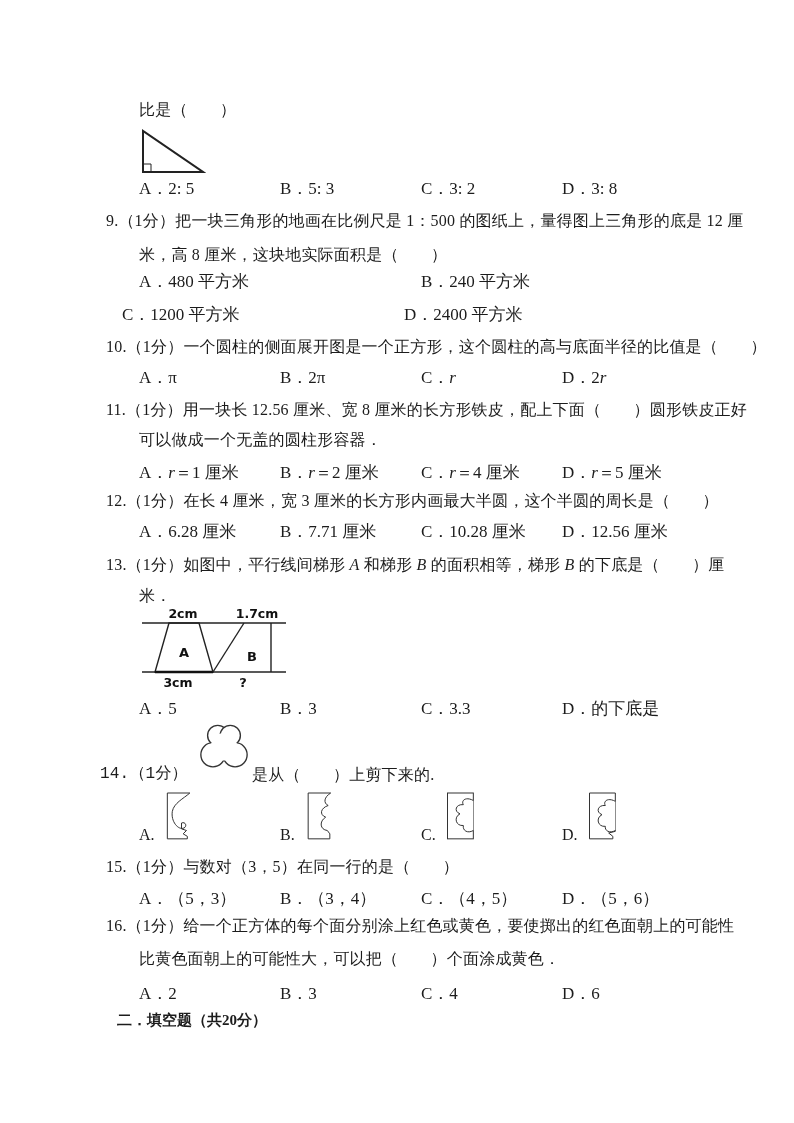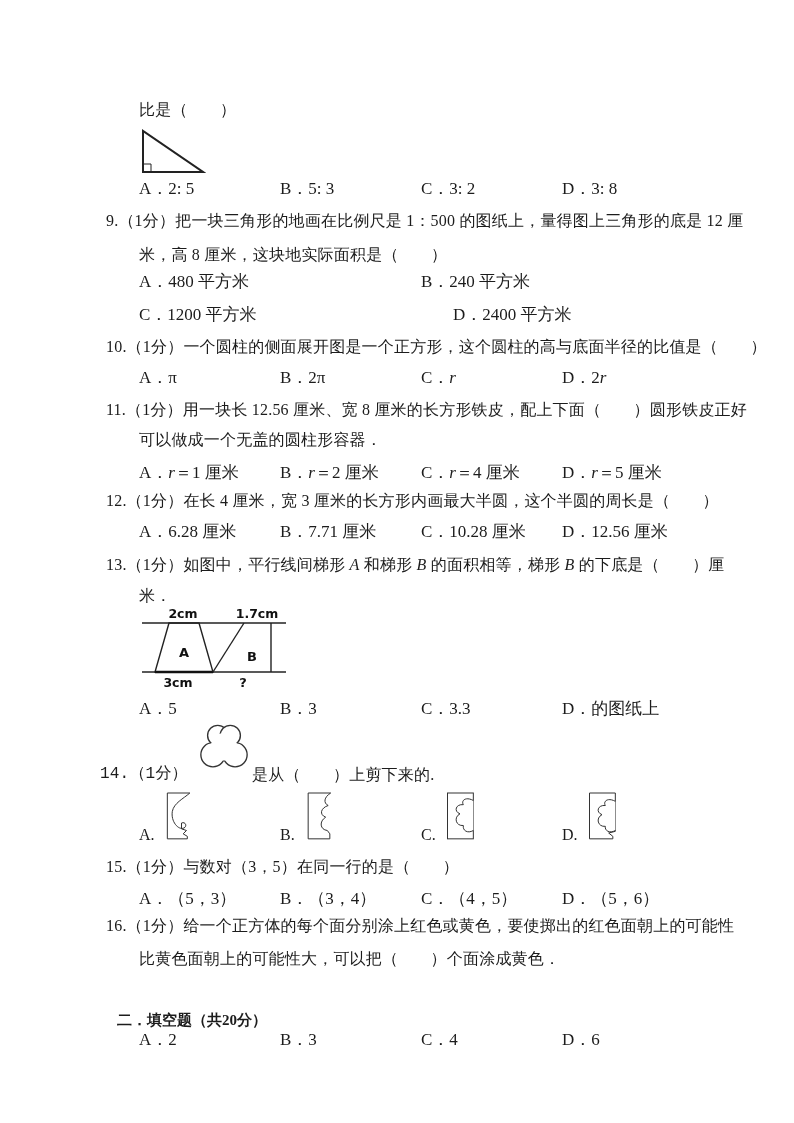--- a/index.html
+++ b/index.html
@@ -70,21 +70,21 @@
     <span class="opt">C．3: 2</span>
     <span class="opt">D．3: 8</span>
   </div>
 
   <div class="line" style="left:106px;top:211px;">9.（1分）把一块三角形的地画在比例尺是 1：500 的图纸上，量得图上三角形的底是 12 厘</div>
   <div class="line" style="left:139px;top:245px;">米，高 8 厘米，这块地实际面积是（　　）</div>
   <div class="opts opts2" style="left:139px;top:272px;">
     <span class="opt">A．480 平方米</span>
     <span class="opt">B．240 平方米</span>
   </div>
-  <div class="opts opts2" style="left:139px;top:305px;gap:32px;">
+  <div class="opts opts2" style="left:122px;top:305px;">
     <span class="opt">C．1200 平方米</span>
     <span class="opt">D．2400 平方米</span>
   </div>
 
   <div class="line" style="left:106px;top:337px;">10.（1分）一个圆柱的侧面展开图是一个正方形，这个圆柱的高与底面半径的比值是（　　）</div>
   <div class="opts opts4" style="left:139px;top:368px;">
     <span class="opt"><span>A．π</span><span class="it"></span><span></span></span>
     <span class="opt"><span>B．2π</span><span class="it"></span><span></span></span>
     <span class="opt"><span>C．</span><span class="it">r</span><span></span></span>
     <span class="opt"><span>D．2</span><span class="it">r</span><span></span></span>
@@ -122,21 +122,21 @@
     <text class="figlabel" x="44" y="53" font-size="13" text-anchor="middle" fill="#111"><tspan id="fl-a">A</tspan></text>
     <text class="figlabel" x="112" y="57" font-size="13" text-anchor="middle" fill="#111"><tspan id="fl-b">B</tspan></text>
     <text class="figlabel" x="38" y="83" font-size="12.5" text-anchor="middle" fill="#111"><tspan id="fl-3cm">3cm</tspan></text>
     <text class="figlabel" x="103" y="83" font-size="13" text-anchor="middle" fill="#111"><tspan id="fl-q">?</tspan></text>
   </svg>
 
   <div class="opts opts4" style="left:139px;top:699px;">
     <span class="opt">A．5</span>
     <span class="opt">B．3</span>
     <span class="opt">C．3.3</span>
-    <span class="opt">D．的图纸上</span>
+    <span class="opt">D．的下底是</span>
   </div>
 
   <svg class="fig" style="left:197px;top:721px;" width="54" height="54" viewBox="0 0 56 56">
     <circle cx="21.5" cy="15" r="10.5" fill="#fff" stroke="#333" stroke-width="1.4"></circle>
     <circle cx="34.5" cy="15" r="10.5" fill="#fff" stroke="#333" stroke-width="1.4"></circle>
     <circle cx="16.5" cy="35" r="12.5" fill="#fff" stroke="#333" stroke-width="1.4"></circle>
     <circle cx="39.5" cy="35" r="12.5" fill="#fff" stroke="#333" stroke-width="1.4"></circle>
     <circle cx="28" cy="26" r="13.5" fill="#fff" stroke="none"></circle>
     <circle cx="28" cy="29" r="12" fill="#fff" stroke="none"></circle>
   </svg>
@@ -175,21 +175,21 @@
   <div class="line" style="left:106px;top:857px;">15.（1分）与数对（3，5）在同一行的是（　　）</div>
   <div class="opts opts4" style="left:139px;top:889px;">
     <span class="opt">A．（5，3）</span>
     <span class="opt">B．（3，4）</span>
     <span class="opt">C．（4，5）</span>
     <span class="opt">D．（5，6）</span>
   </div>
 
   <div class="line" style="left:106px;top:916px;">16.（1分）给一个正方体的每个面分别涂上红色或黄色，要使掷出的红色面朝上的可能性</div>
   <div class="line" style="left:139px;top:949px;">比黄色面朝上的可能性大，可以把（　　）个面涂成黄色．</div>
-  <div class="opts opts4" style="left:139px;top:984px;margin-top:46px;">
+  <div class="opts opts4" style="left:139px;top:984px;">
     <span class="opt">A．2</span>
     <span class="opt">B．3</span>
     <span class="opt">C．4</span>
     <span class="opt">D．6</span>
   </div>
 
   <div class="sec" style="left:117px;top:1011px;">二．填空题（共20分）</div>
 
 </div>
 

